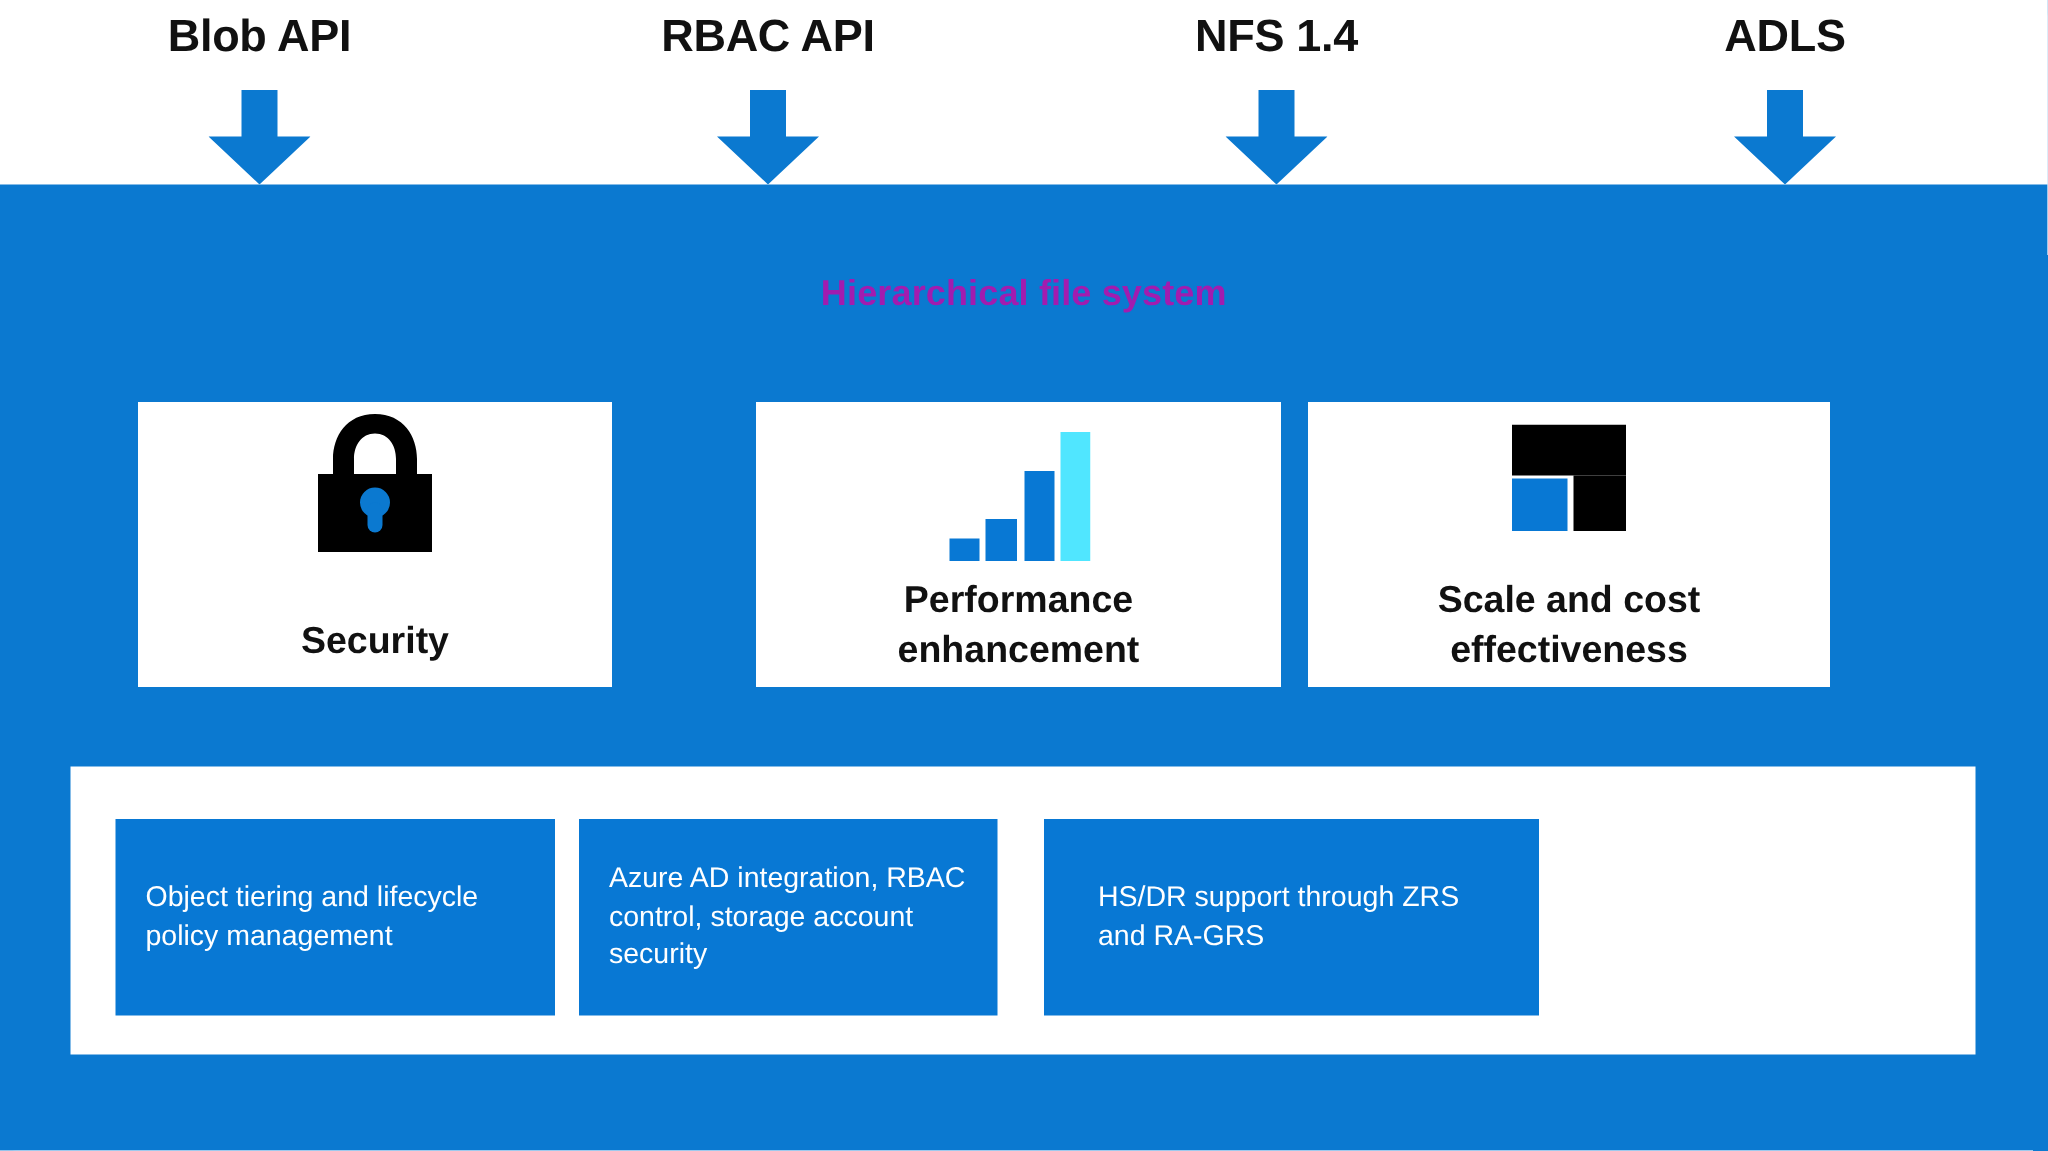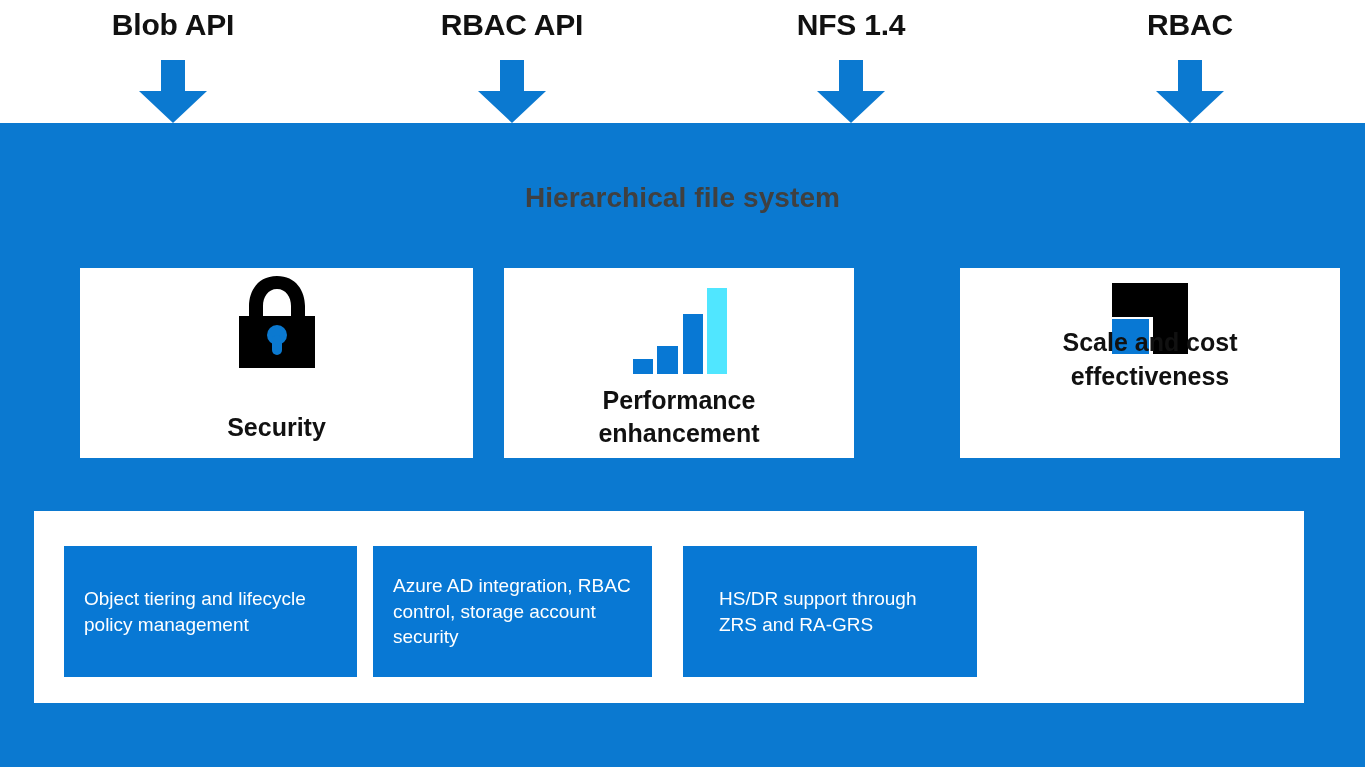--- a/index.html
+++ b/index.html
@@ -58,41 +58,41 @@
     width: 1365px;
     height: 644px;
     background: #0b79d0;
   }
 
   .main-title {
     position: absolute;
     left: 0; top: 182px;
     width: 1365px;
     text-align: center;
-    font-size: 28px;
+    font-size: 24px;
     font-weight: 700;
-    color: #404040;
+    color: #a21caf;
     letter-spacing: 0.1px;
   }
 
   
   .feature-card {
     position: absolute;
     top: 268px;
     height: 190px;
     background: #ffffff;
     display: flex;
     flex-direction: column;
     align-items: center;
     justify-content: flex-end;
     padding-bottom: 1px;
   }
-  .card-1 { left: 80px;  width: 393px; }
+  .card-1 { left: 92px;  width: 316px; }
   .card-2 { left: 504px; width: 350px; }
-  .card-3 { left: 960px; width: 380px; justify-content: center; }
+  .card-3 { left: 872px; width: 348px; }
 
   .card-icon {
     position: absolute;
     top: 0;
     left: 0;
     width: 100%;
     height: 108px;
     display: flex;
     align-items: center;
     justify-content: center;
@@ -110,56 +110,56 @@
     line-height: 1.35;
     white-space: pre-line;
   }
   .card-1 .card-label { margin-bottom: 12px; }
   .card-2 .card-label { margin-bottom: 6px; }
   .card-3 .card-label { margin-bottom: 6px; }
 
   
   .bottom-panel {
     position: absolute;
-    left: 34px; top: 511px;
+    left: 47px; top: 511px;
     width: 1270px;
     height: 192px;
     background: #ffffff;
   }
 
   .tile {
     position: absolute;
     top: 35px;
     height: 131px;
     background: #0878d4;
     color: #ffffff;
     font-size: 19px;
     line-height: 1.35;
     display: flex;
     align-items: center;
     padding: 0 20px;
   }
   .tile-0 { left: 30px;  width: 293px; }
   .tile-1 { left: 339px; width: 279px; }
-  .tile-2 { left: 649px; width: 294px; padding-left: 36px; }
+  .tile-2 { left: 649px; width: 330px; padding-left: 36px; }
   .tile-3 { left: 958px; width: 292px; }
 
   .tile-text { display: block; }
 </style>
 </head>
 <body>
 
 <div id="stage">
 
   <div class="top-strip">
 
     <div class="api-label" style="left:173px">Blob API</div>
     <div class="api-label" style="left:512px">RBAC API</div>
     <div class="api-label" style="left:851px">NFS 1.4</div>
-    <div class="api-label" style="left:1190px">RBAC</div>
+    <div class="api-label" style="left:1190px">ADLS</div>
 
     <div class="arrow" style="left:173px">
       <svg viewBox="0 0 68 63" xmlns="http://www.w3.org/2000/svg" aria-hidden="true">
         <polygon points="22,0 46,0 46,31 68,31 34,63 0,31 22,31" fill="#0b79d0"></polygon>
       </svg>
     </div>
     <div class="arrow" style="left:512px">
       <svg viewBox="0 0 68 63" xmlns="http://www.w3.org/2000/svg" aria-hidden="true">
         <polygon points="22,0 46,0 46,31 68,31 34,63 0,31 22,31" fill="#0b79d0"></polygon>
       </svg>

